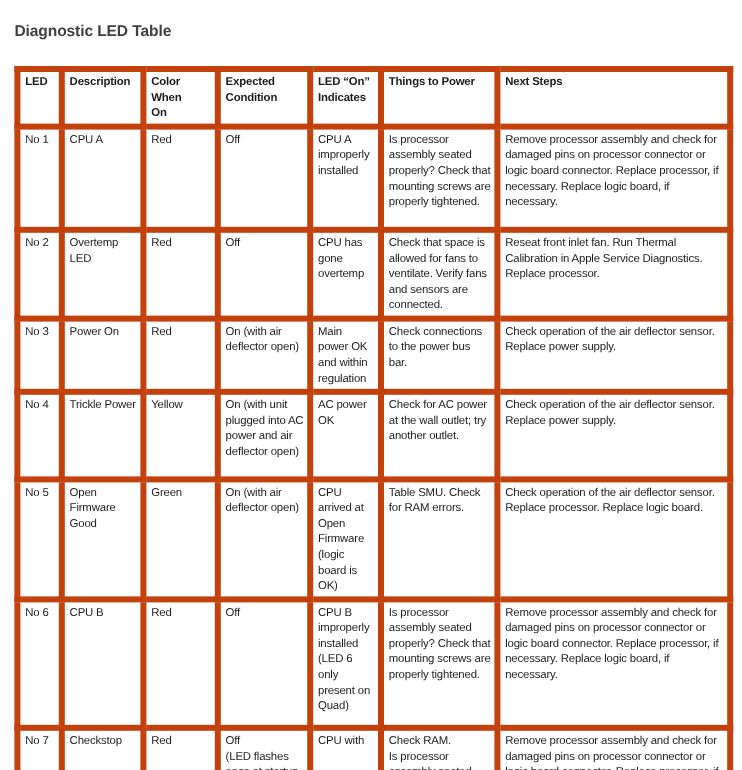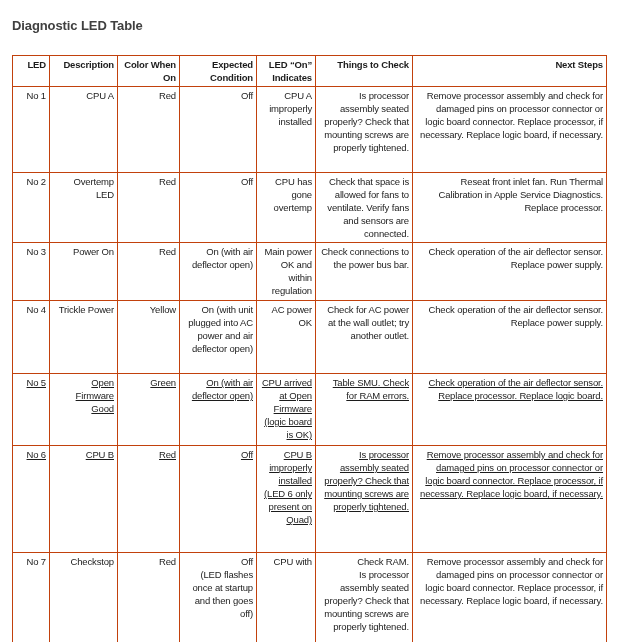--- a/index.html
+++ b/index.html
@@ -29,23 +29,23 @@
     position: absolute;
     left: 12px;
     top: 55px;
     width: 594px;
     border-collapse: collapse;
     table-layout: fixed;
     border: 1.5px solid #1c1c1c;
   }
   table.led-table th,
   table.led-table td {
-    border: 1px solid #c2410c;
+    border: 5px solid #c2410c;
     vertical-align: top;
-    text-align: right;
+    text-align: left;
     padding: 2px 3px 2px 4px;
     font-size: 9.5px;
     line-height: 13px;
     letter-spacing: -0.15px;
     white-space: pre-line;
     overflow: hidden;
   }
   table.led-table th {
     font-weight: bold;
   }
@@ -56,22 +56,22 @@
   col.c-expected { width: 77px; }
   col.c-indicates { width: 59px; }
   col.c-check { width: 97px; }
   col.c-next { width: 194px; }
   
   tr.hdr { height: 29px; }
   tr.r1 { height: 86px; }
   tr.r2 { height: 70px; }
   tr.r3 { height: 58px; }
   tr.r4 { height: 73px; }
-  tr.r5 { height: 72px; text-decoration: underline; }
-  tr.r6 { height: 107px; text-decoration: underline; }
+  tr.r5 { height: 72px; }
+  tr.r6 { height: 107px; }
   tr.r7 { height: 98px; margin-top: 32px; }
 </style>
 </head>
 <body>
 
 <h1 class="page-title">Diagnostic LED Table</h1>
 
 <table class="led-table">
   <colgroup>
     <col class="c-led">
@@ -85,21 +85,21 @@
   <thead>
     <tr class="hdr">
       <th>LED</th>
       <th>Description</th>
       <th>Color When
 On</th>
       <th>Expected
 Condition</th>
       <th>LED “On”
 Indicates</th>
-      <th>Things to Check</th>
+      <th>Things to Power</th>
       <th>Next Steps</th>
     </tr>
   </thead>
   <tbody>
     <tr class="r1">
       <td>No 1</td>
       <td>CPU A</td>
       <td>Red</td>
       <td>Off</td>
       <td>CPU A improperly installed</td>

